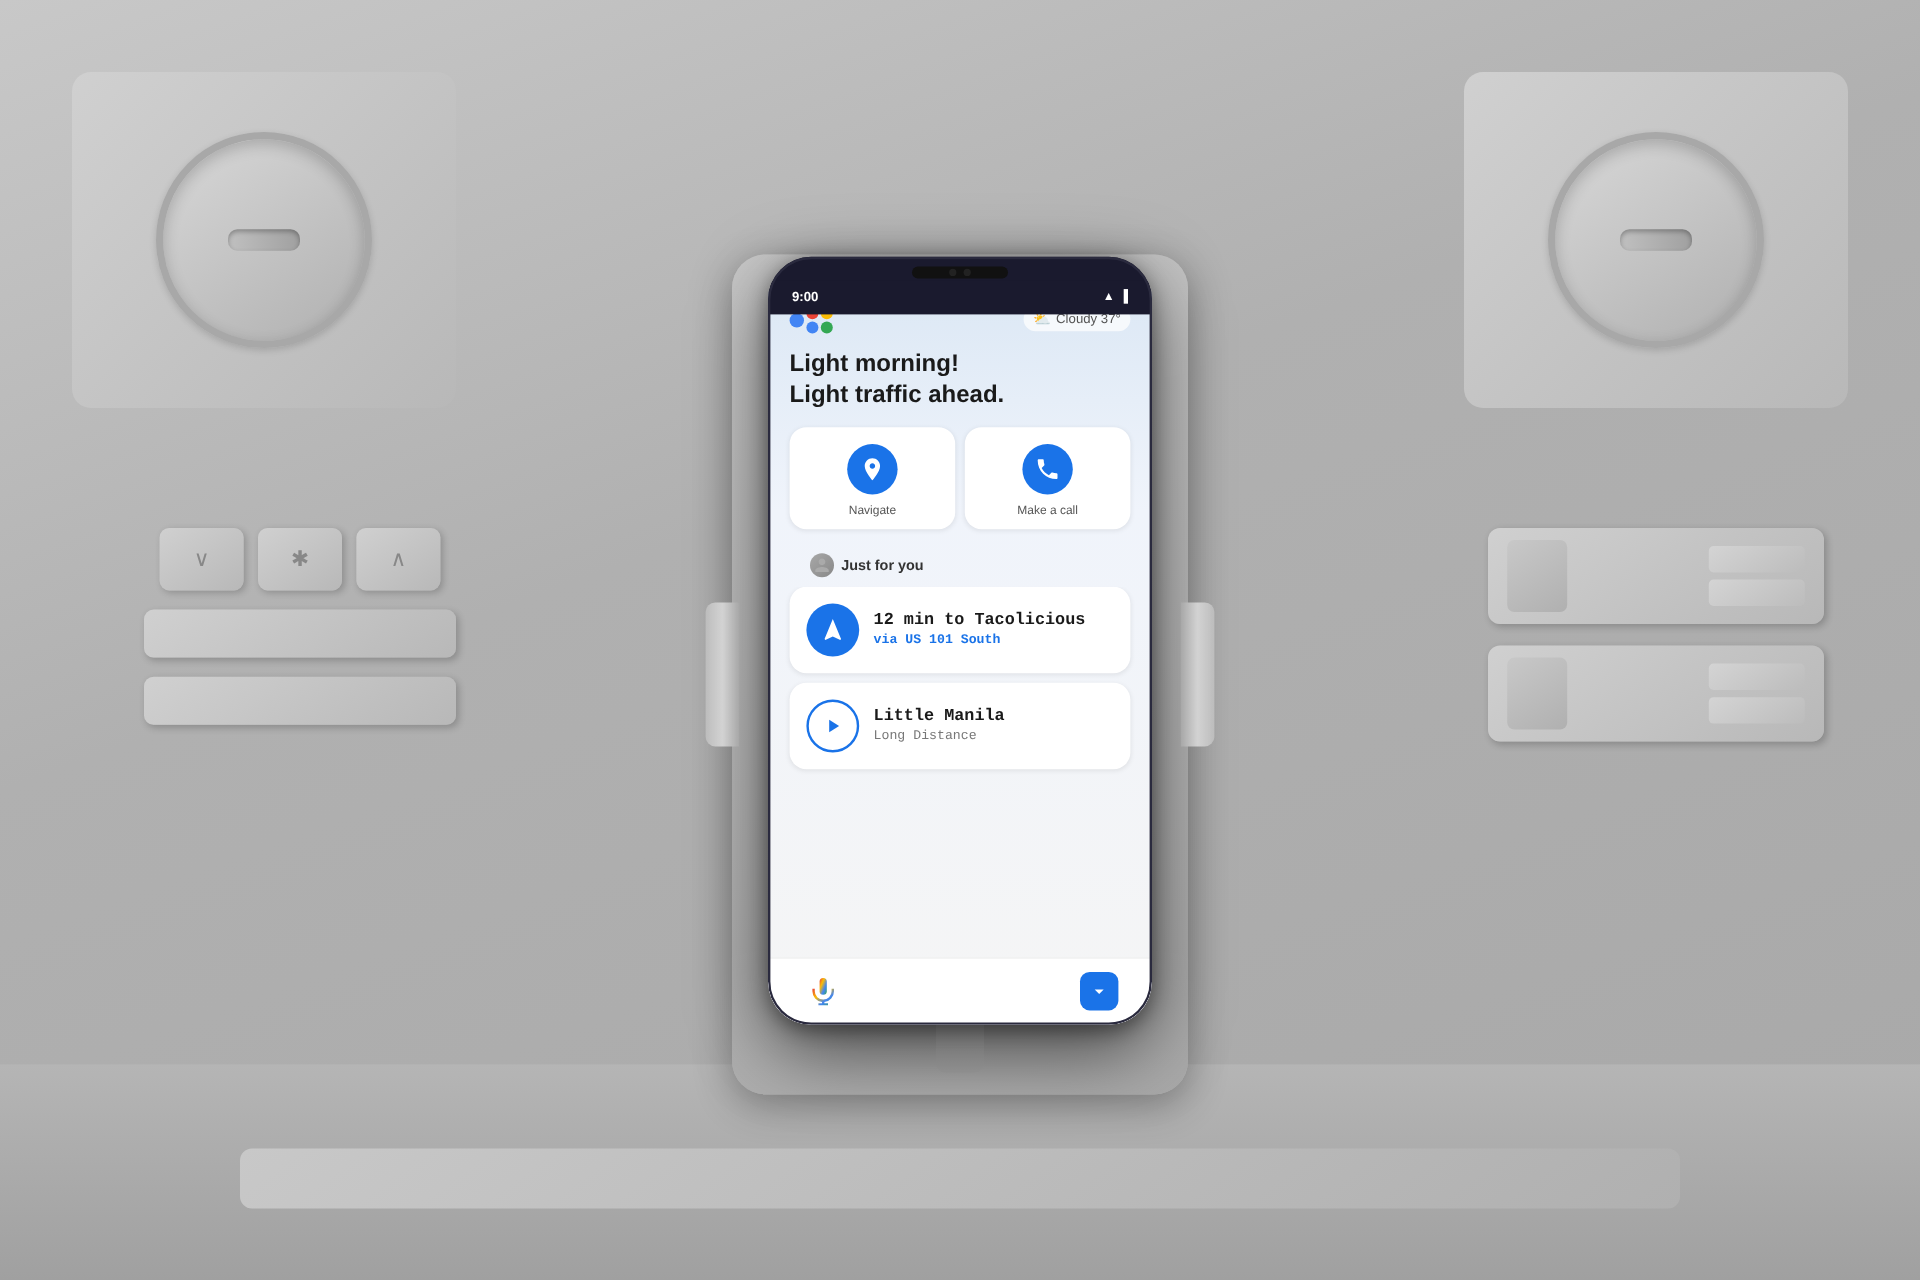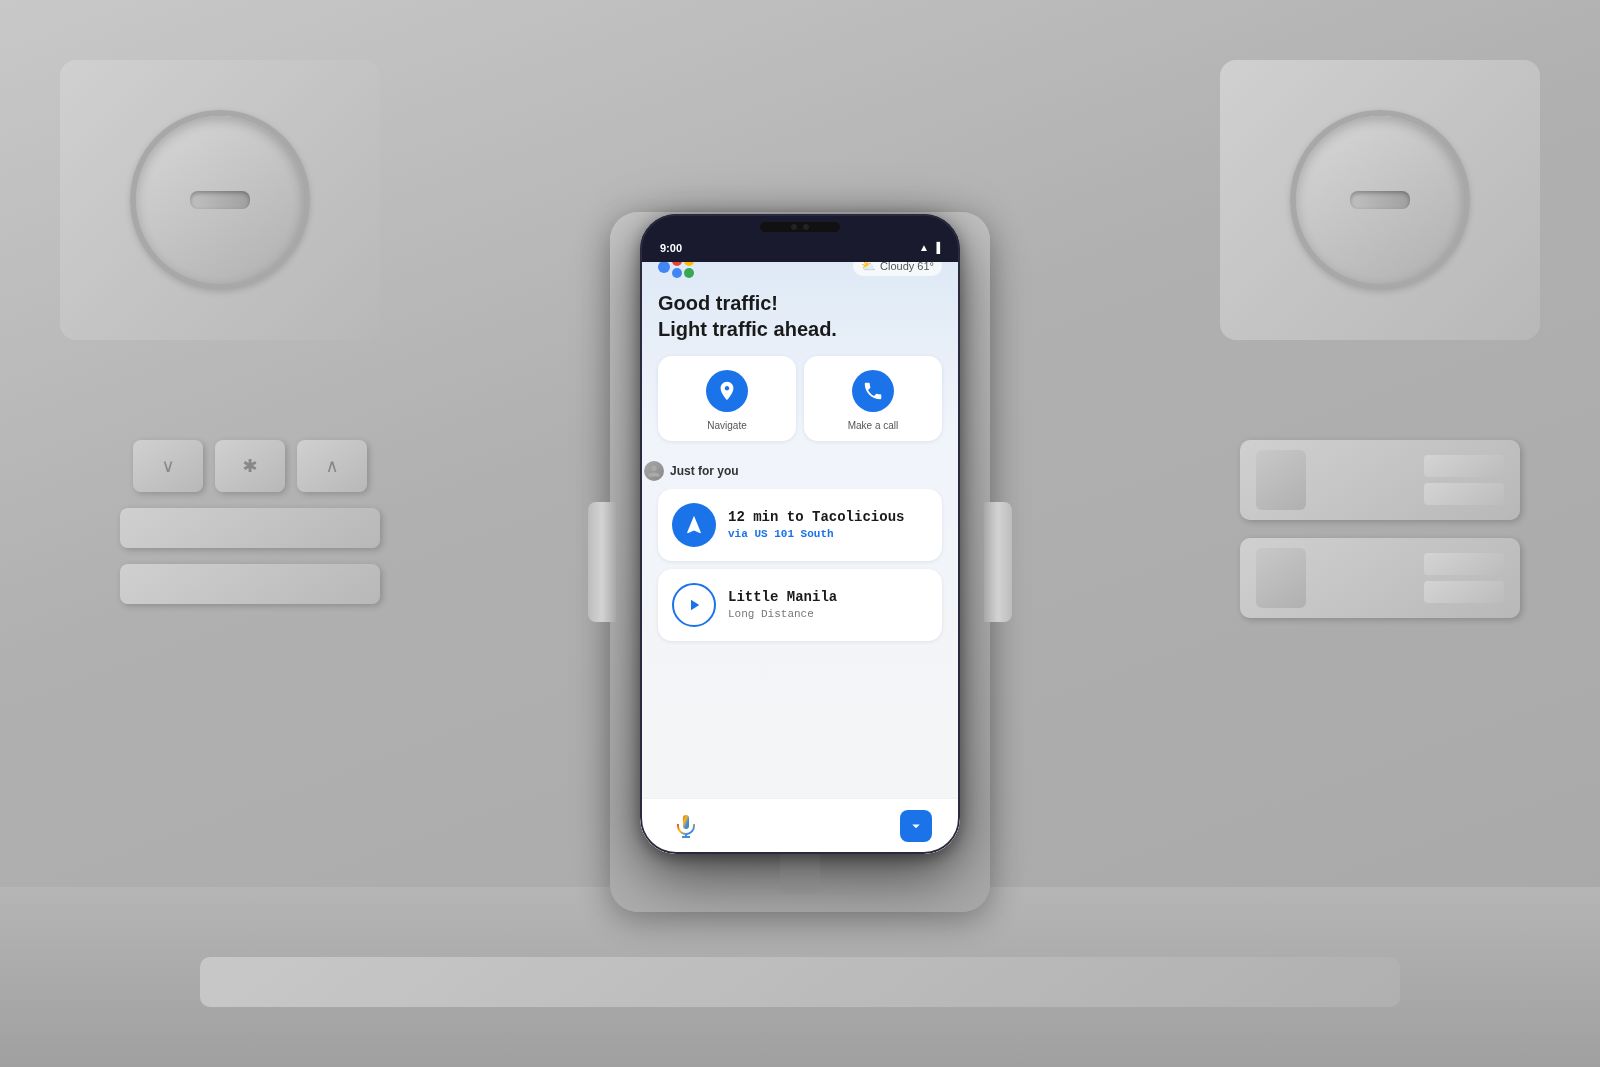--- a/index.html
+++ b/index.html
@@ -335,21 +335,21 @@
     }
     .action-label {
       font-size: 10px;
       color: #555;
       text-align: right;
       font-weight: 500;
     }
 
     
     .section-header {
-      padding: 4px 4px 8px;
+      padding: 4px 35px 8px;
       display: flex;
       align-items: center;
       gap: 6px;
     }
     .avatar-small {
       width: 20px; height: 20px;
       border-radius: 50%;
       background: linear-gradient(135deg, #a8a8a8, #888);
       display: flex; align-items: center; justify-content: center;
       font-size: 8px; color: #fff;
@@ -569,27 +569,27 @@
               <div class="g-dot g-dot-yellow"></div>
             </div>
             <div style="display:flex;gap:2px;">
               <div class="g-dot g-dot-blue" style="background:#4285F4"></div>
               <div class="g-dot g-dot-green"></div>
             </div>
           </div>
         </div>
         <div class="weather-badge">
           <span class="weather-icon">⛅</span>
-          <span class="weather-text">Cloudy 61°</span>
+          <span class="weather-text">Cloudy 37°</span>
         </div>
       </div>
 
       <div class="greeting">
         <div class="greeting-text">
-          <span>Good traffic!</span><br>
+          <span>Light morning!</span><br>
           <span>Light traffic ahead.</span>
         </div>
       </div>
 
       <div class="quick-actions">
         <div class="action-card">
           <div class="action-icon-circle">
             <svg width="22" height="22" viewBox="0 0 24 24">
               <path d="M12 2C8.13 2 5 5.13 5 9c0 5.25 7 13 7 13s7-7.75 7-13c0-3.87-3.13-7-7-7zm0 9.5c-1.38 0-2.5-1.12-2.5-2.5s1.12-2.5 2.5-2.5 2.5 1.12 2.5 2.5-1.12 2.5-2.5 2.5z"></path>
             </svg>

